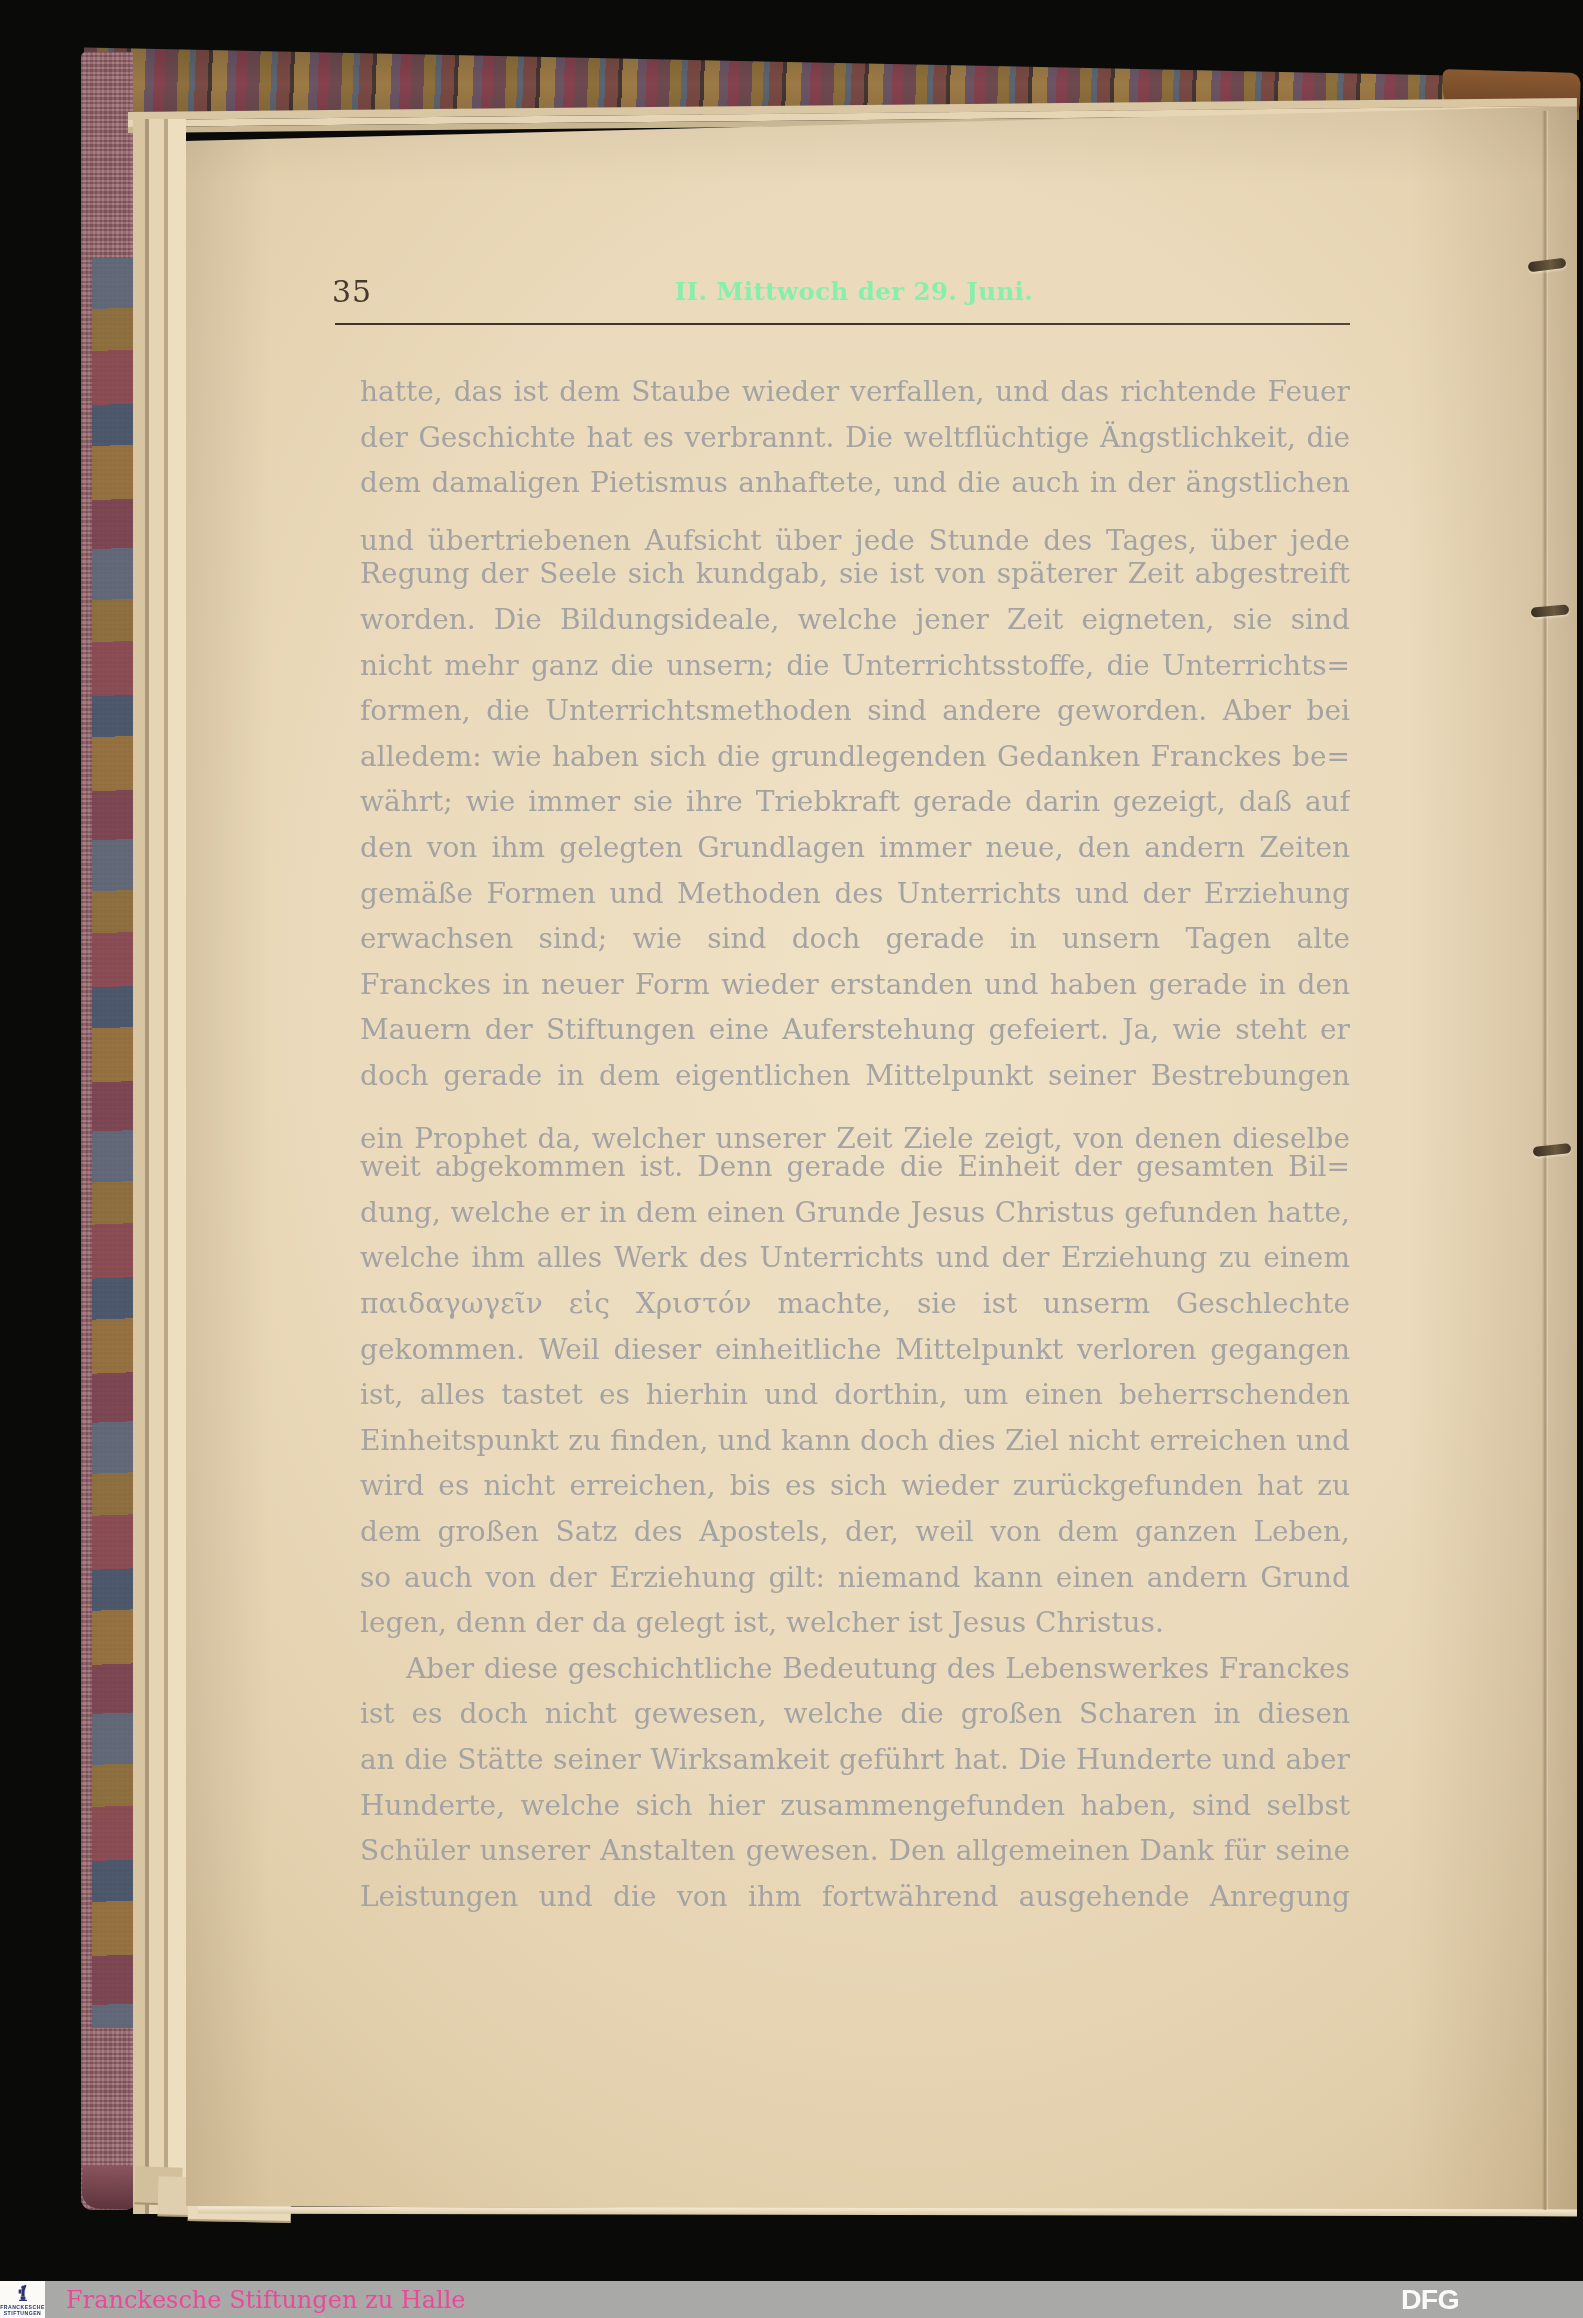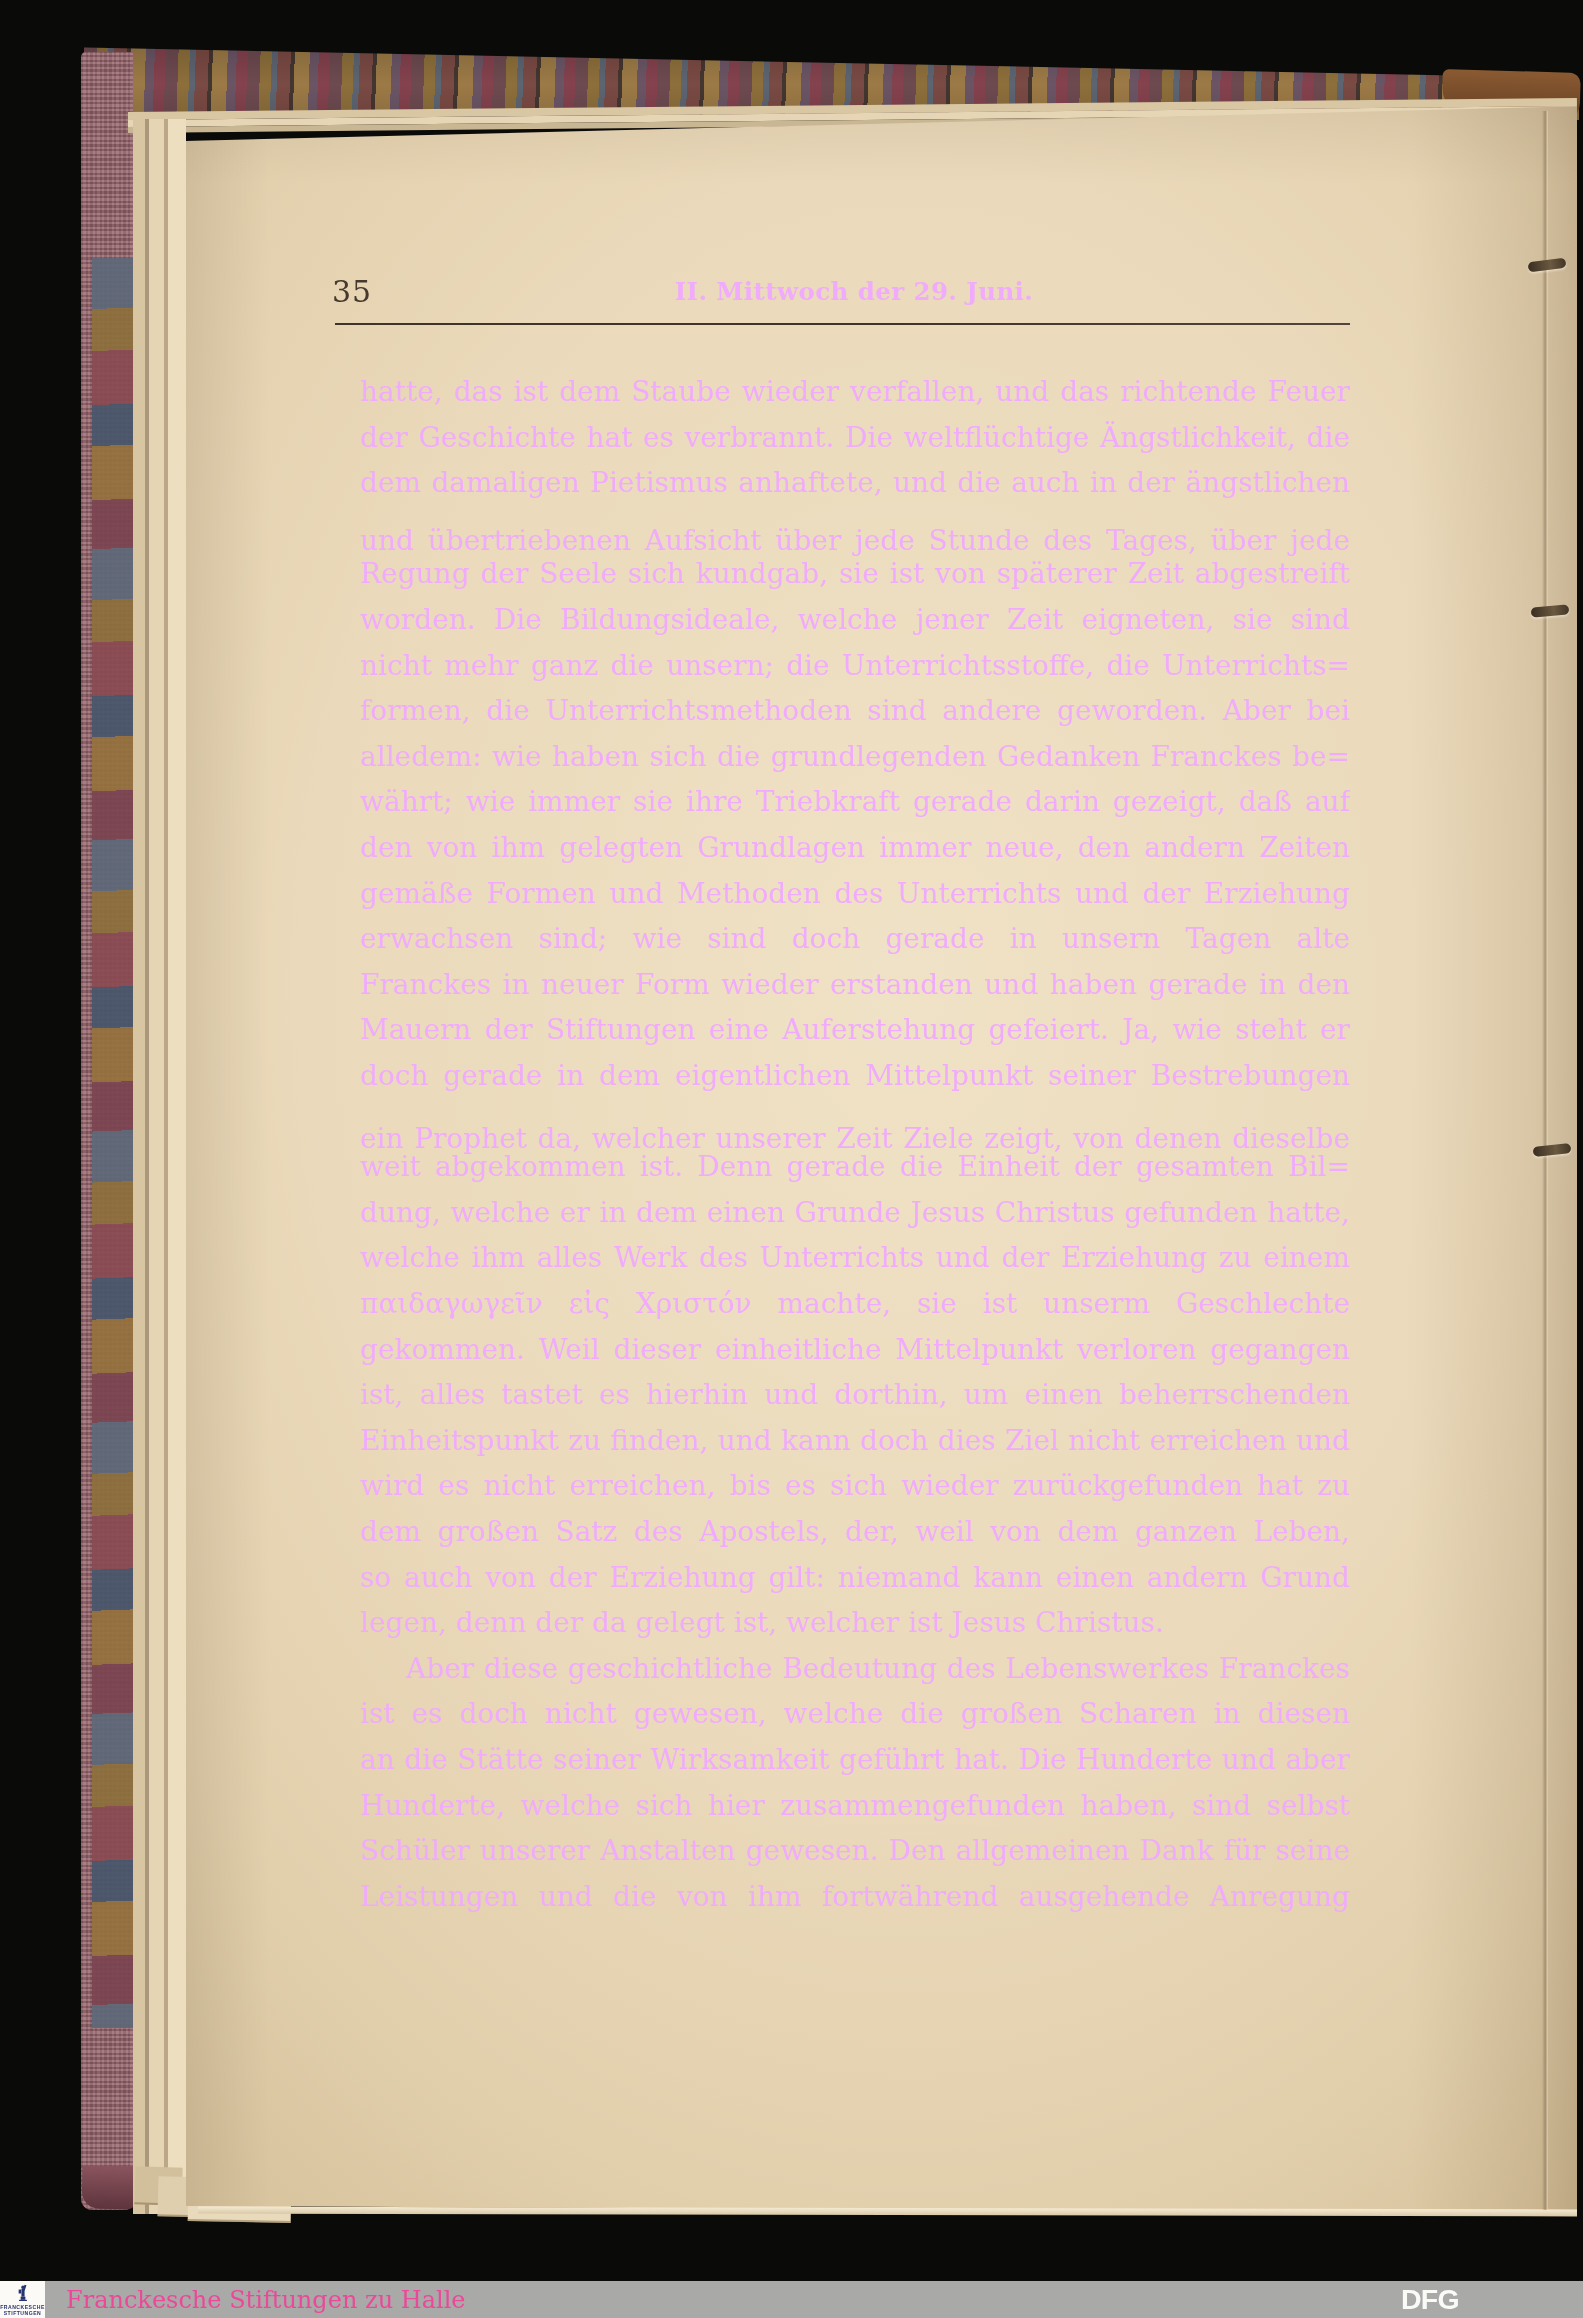--- a/index.html
+++ b/index.html
@@ -80,29 +80,29 @@
     transform:rotate(0.12deg);
   }
 
   
   .pagenum{
     left:332px;top:274px;width:71px;
     font-size:30px;color:#453a2d;letter-spacing:0.8px;
   }
   .header{
     left:360px;top:277px;width:988px;text-align:center;
-    font-size:24.5px;font-weight:bold;color:#f0abfc;letter-spacing:0.4px;
+    font-size:24.5px;font-weight:bold;color:#86efac;letter-spacing:0.4px;
   }
   .rule{
     left:335px;top:323px;width:1015px;height:2.4px;
     background:linear-gradient(to right,#3e3427 0 55%,#52463a);
   }
   .bl{
     left:360px;width:990px;height:46px;line-height:46px;
-    font-size:28px;color:#f0abfc;text-align:justify;overflow:hidden;
+    font-size:28px;color:#a3a3a3;text-align:justify;overflow:hidden;
     white-space:normal;
   }
   .bl.just::after{content:"";display:inline-block;width:100%;height:0;}
   .bl.indent{padding-left:46px;width:944px;}
 
   
   .bar{
     left:0;top:2281px;width:1583px;height:38px;background:#a9a9a8;
   }
   .logo-box{

